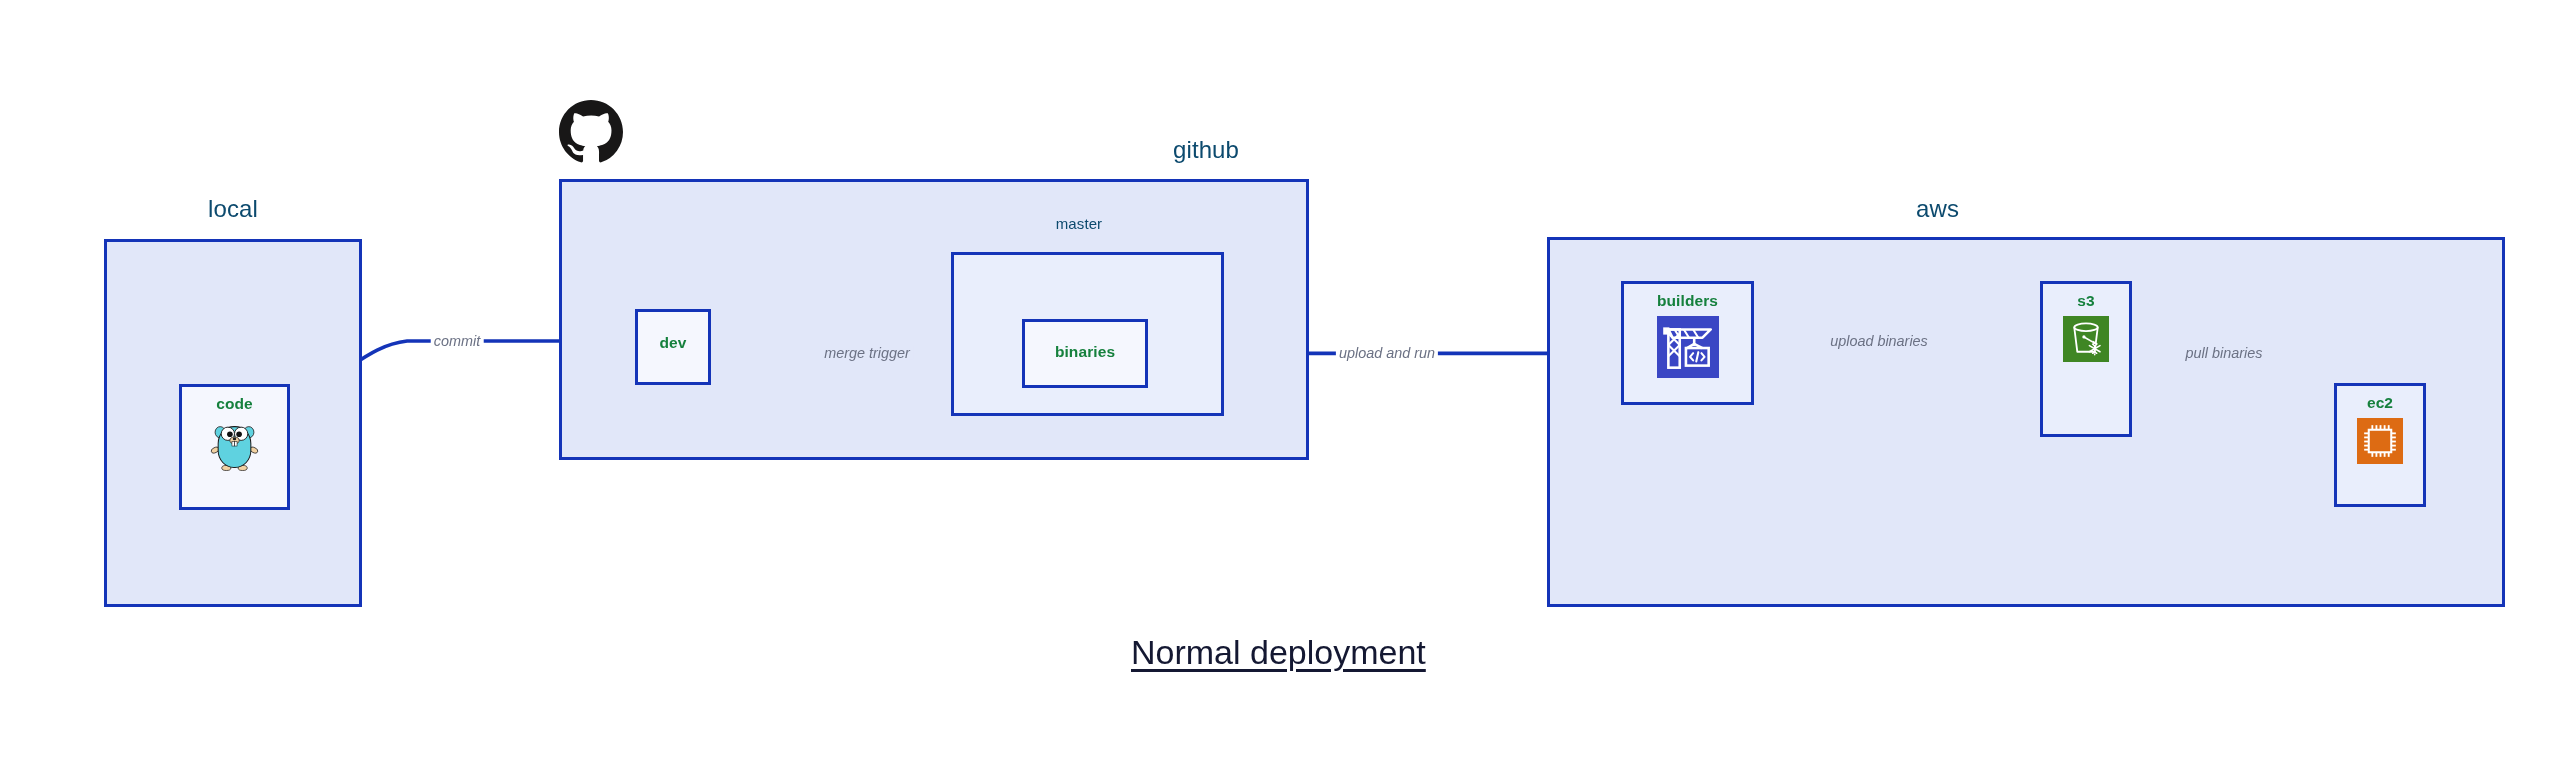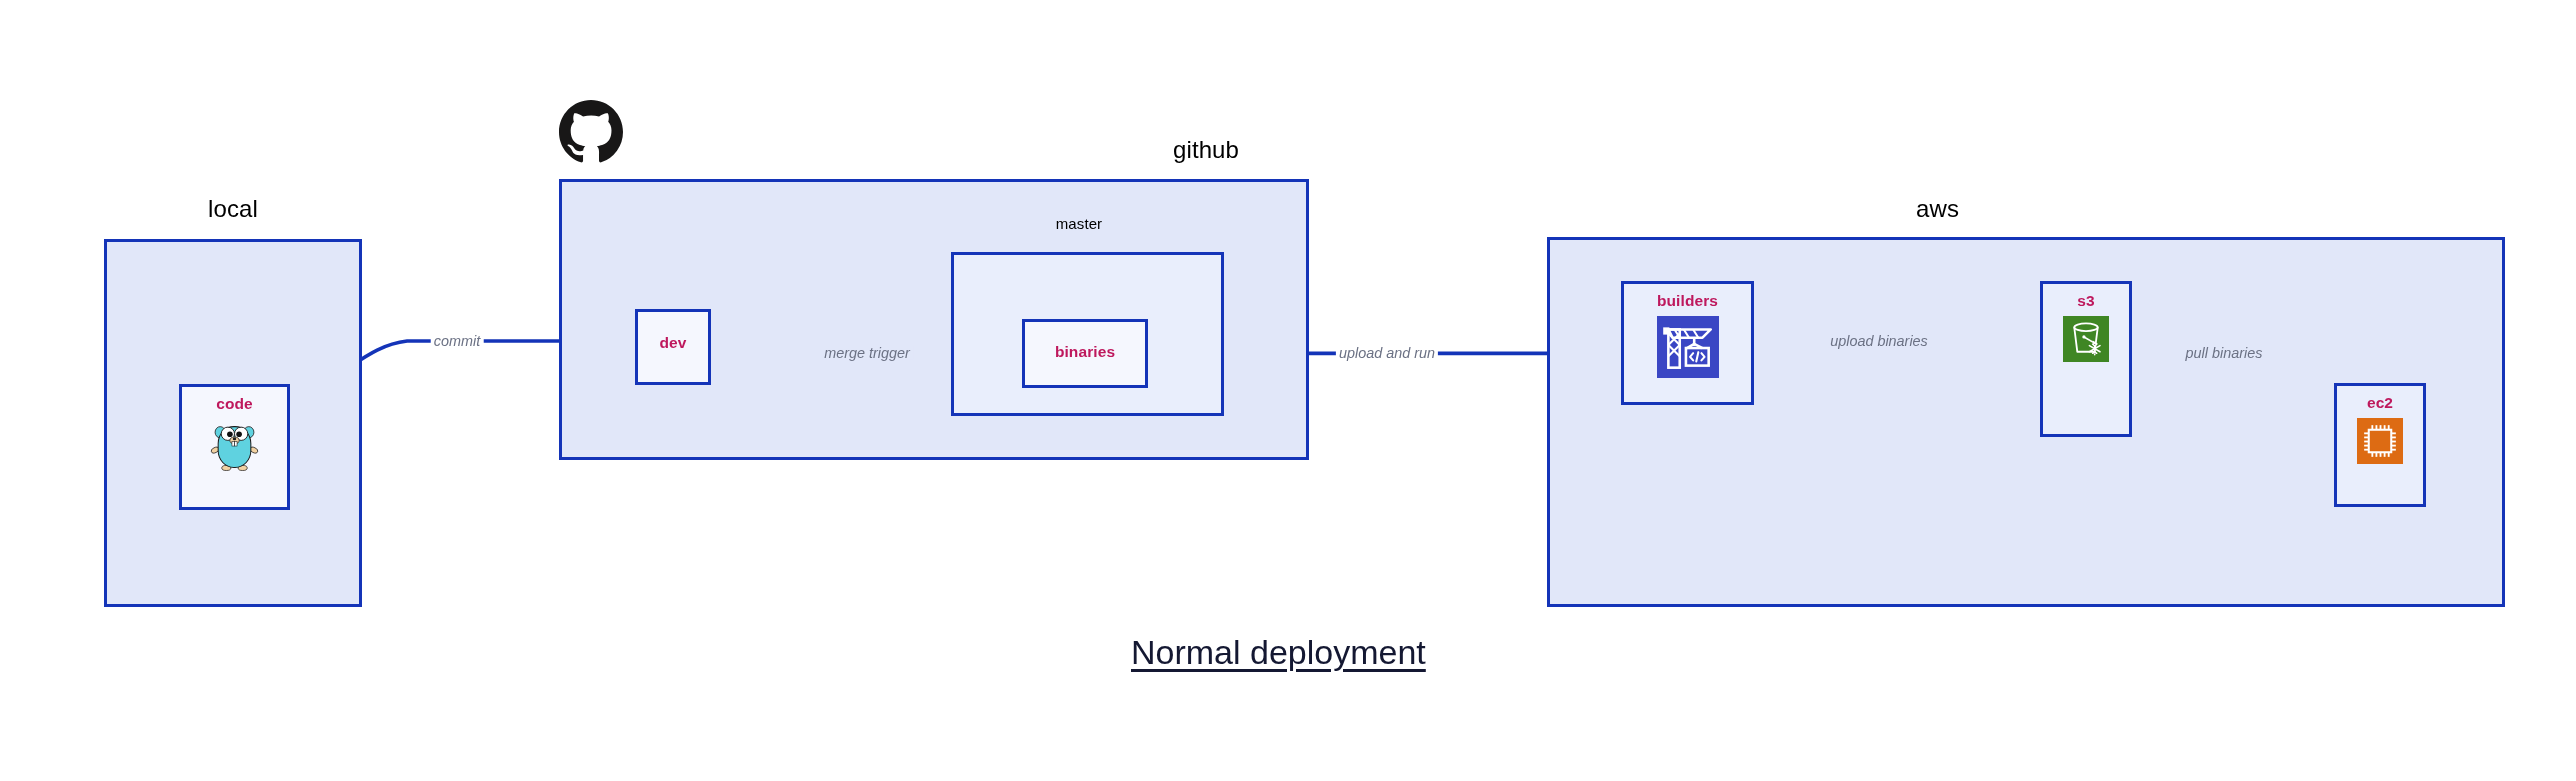--- a/index.html
+++ b/index.html
@@ -25,39 +25,39 @@
 
   
   .group-box {
     background: #e1e7f9;
     border: 3.6px solid #1434b8;
   }
   .group-label {
     position: absolute;
     font-size: 24px;
     font-weight: 400;
-    color: #000000;
+    color: #0c4a6e;
     letter-spacing: 0.1px;
     white-space: nowrap;
     line-height: 1;
   }
 
   
   .node-box {
     background: #e9eefc;
     border: 3.6px solid #1434b8;
     display: flex;
     flex-direction: column;
     align-items: center;
   }
   .node-box.pale { background: #f5f7fe; }
   .node-title {
     font-size: 15.5px;
     font-weight: 700;
-    color: #be185d;
+    color: #15803d;
     letter-spacing: 0.1px;
     white-space: nowrap;
     line-height: 1;
   }
 
   
   #edges {
     position: absolute;
     left: 0; top: 0;
     width: 2604px;

